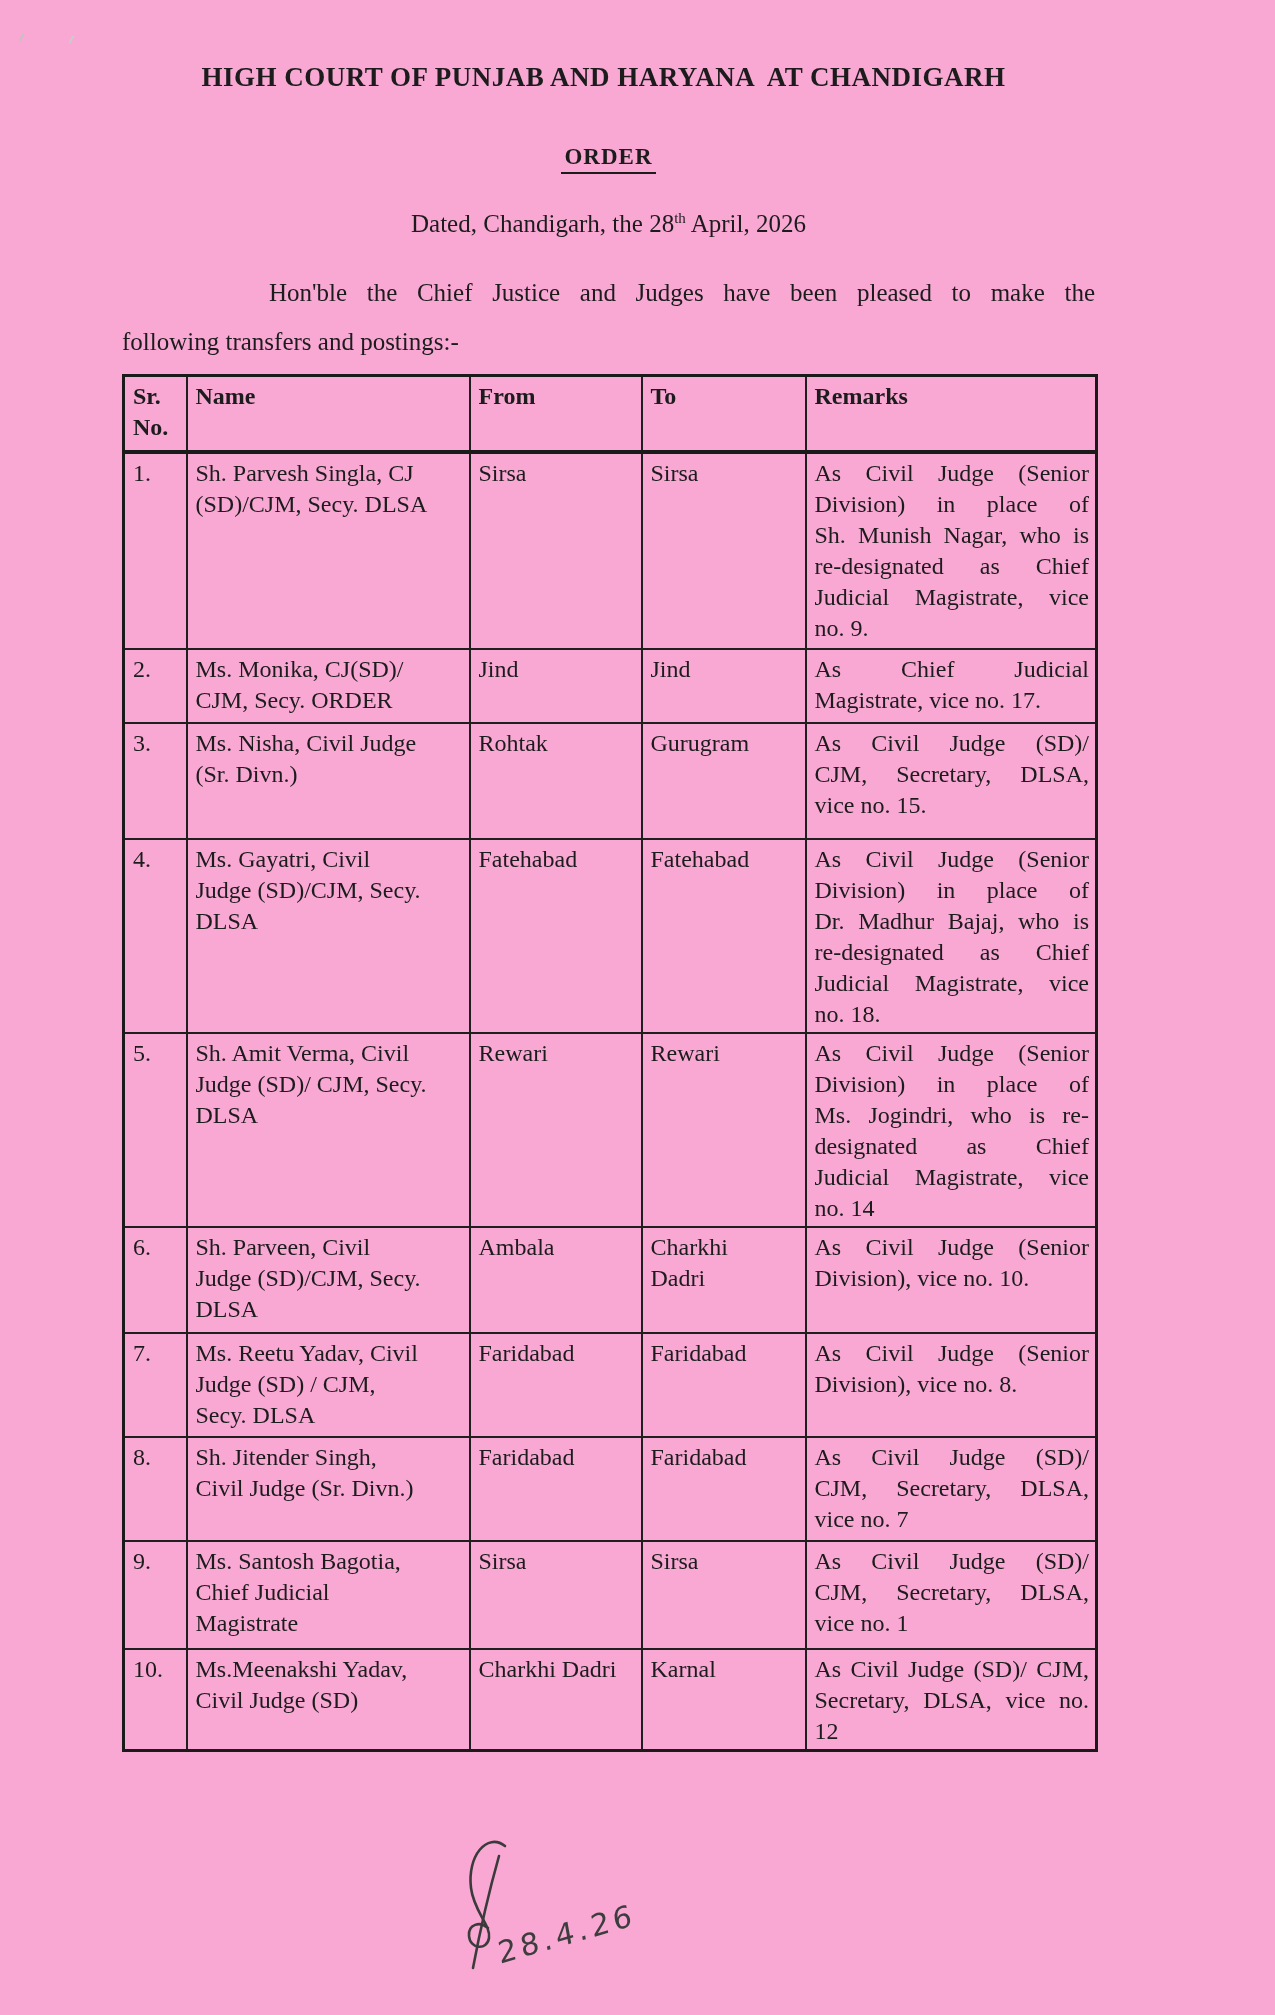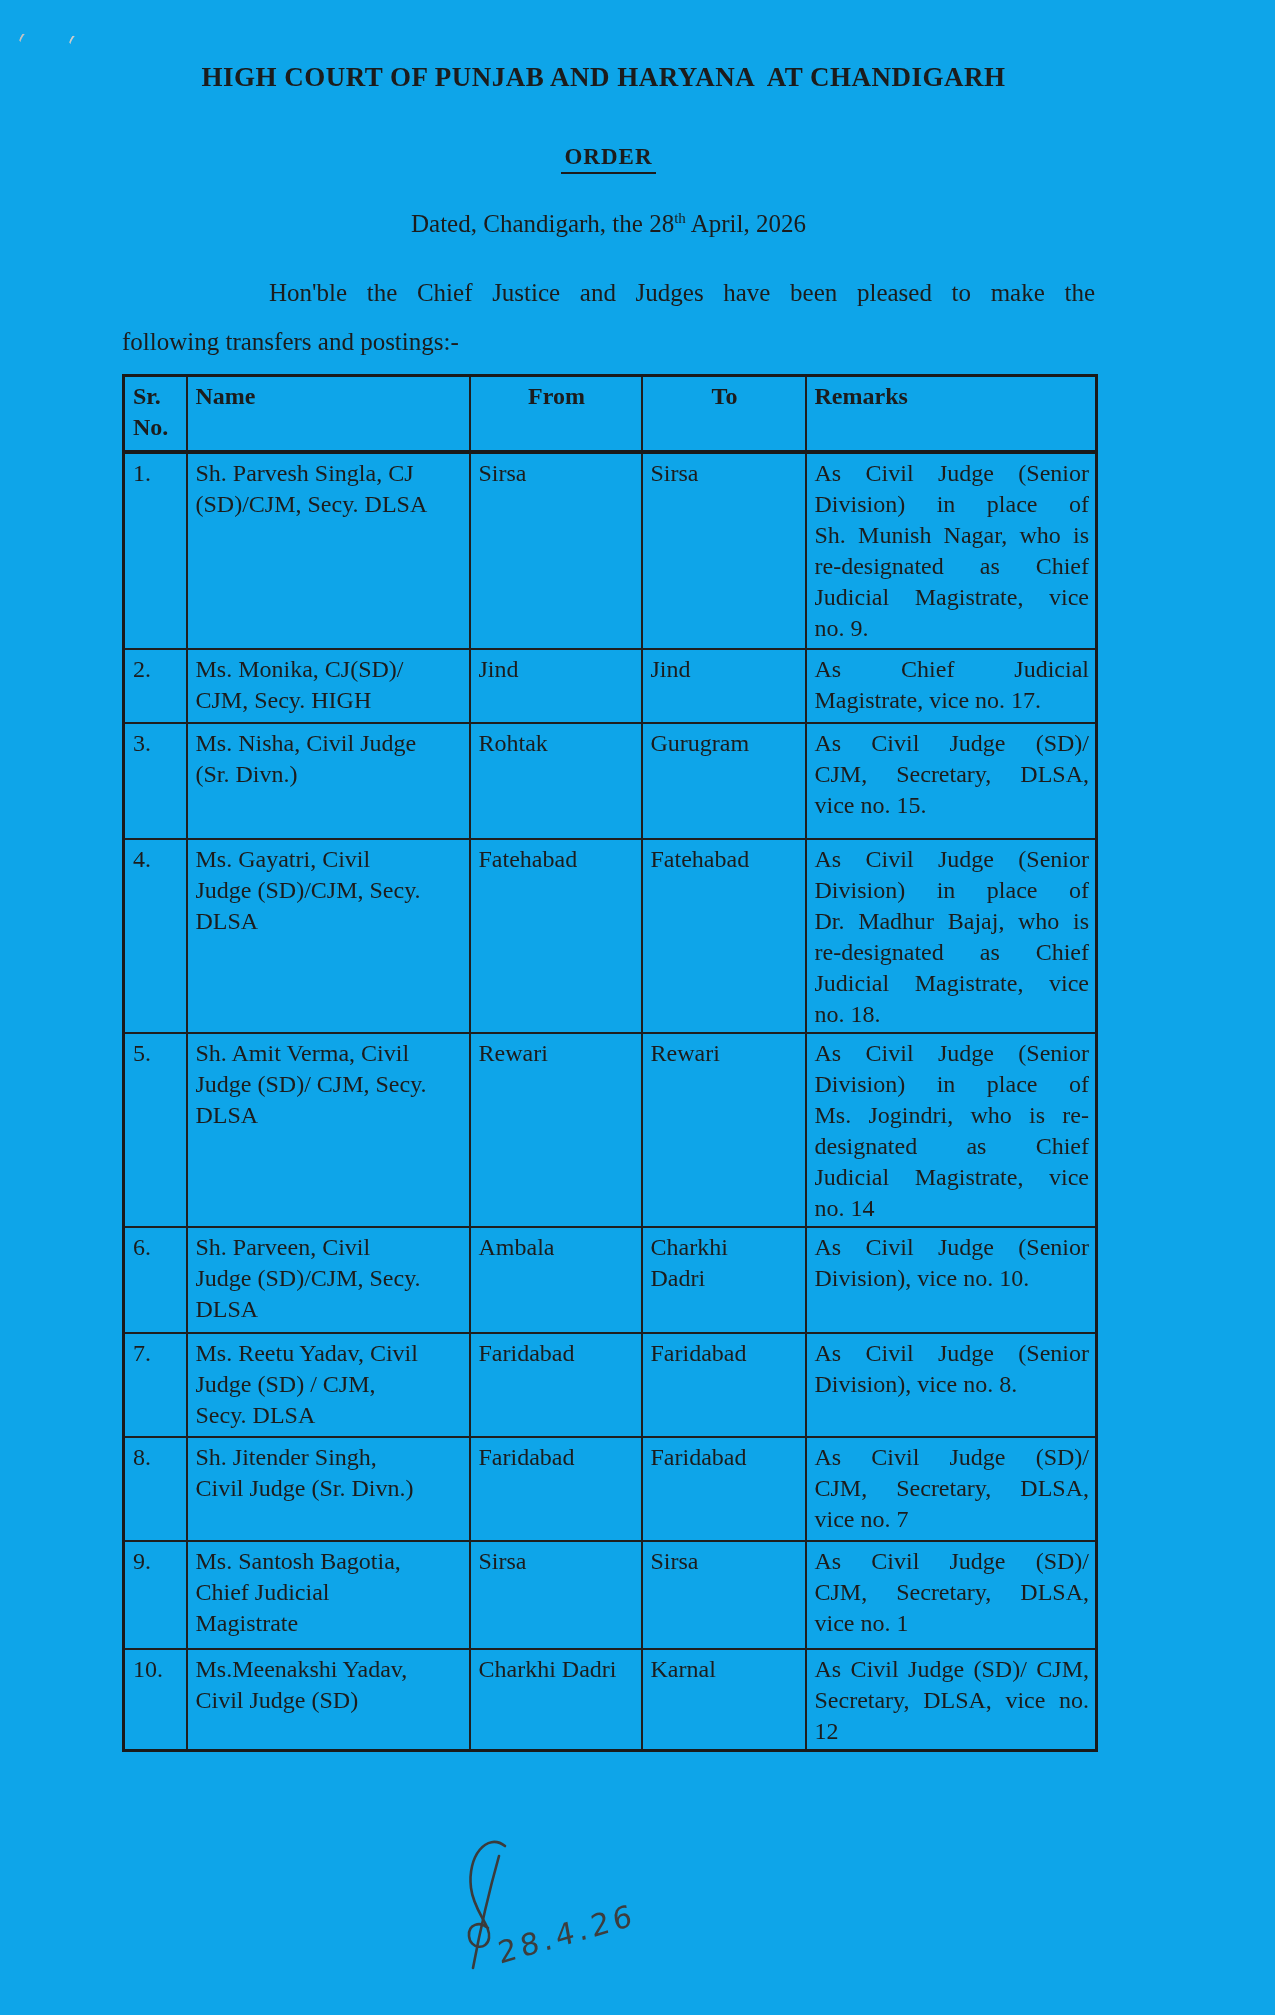--- a/index.html
+++ b/index.html
@@ -2,21 +2,21 @@
 <html><head>
 <meta charset="utf-8">
 <style>
   * { margin: 0; padding: 0; box-sizing: border-box; }
   html, body { background: #e9e9e9; }
   .page {
     position: relative;
     width: 1275px;
     height: 2015px;
     margin: 0 auto;
-    background: #0ea5e9;
+    background: #f9a8d4;
     color: #1c1c1c;
     font-family: "Liberation Serif", "DejaVu Serif", serif;
     overflow: hidden;
   }
   .content {
     position: absolute;
     left: 122px;
     top: 0;
     width: 973px;
   }
@@ -86,21 +86,21 @@
     padding: 4px 6px 2px 8px;
     text-align: left;
     font-weight: normal;
     overflow: hidden;
   }
   .doc-table thead th {
     font-weight: bold;
     border-bottom: 4px solid #1a1a1a;
   }
   .doc-table { border: 3px solid #1a1a1a; padding-left: 32px; }
-  th.col-from-h, th.col-to-h { text-align: center; }
+  th.col-from-h, th.col-to-h { text-align: left; }
   .cell-line { white-space: nowrap; }
   .cell-line.jl {
     white-space: normal;
     text-align: justify;
     text-align-last: justify;
   }
   .sig {
     position: absolute;
     left: 445px;
     top: 1832px;
@@ -186,21 +186,21 @@
               <div class="cell-line jl">Sh. Munish Nagar, who is</div>
               <div class="cell-line jl">re-designated as Chief</div>
               <div class="cell-line jl">Judicial Magistrate, vice</div>
               <div class="cell-line">no. 9.</div>
             </td>
           </tr>
           <tr style="height: 74px;">
             <td>2.</td>
             <td>
               <div class="cell-line">Ms. Monika, CJ(SD)/</div>
-              <div class="cell-line">CJM, Secy. HIGH</div>
+              <div class="cell-line">CJM, Secy. ORDER</div>
             </td>
             <td>
               <div class="cell-line">Jind</div>
             </td>
             <td>
               <div class="cell-line">Jind</div>
             </td>
             <td>
               <div class="cell-line jl">As Chief Judicial</div>
               <div class="cell-line">Magistrate, vice no. 17.</div>

